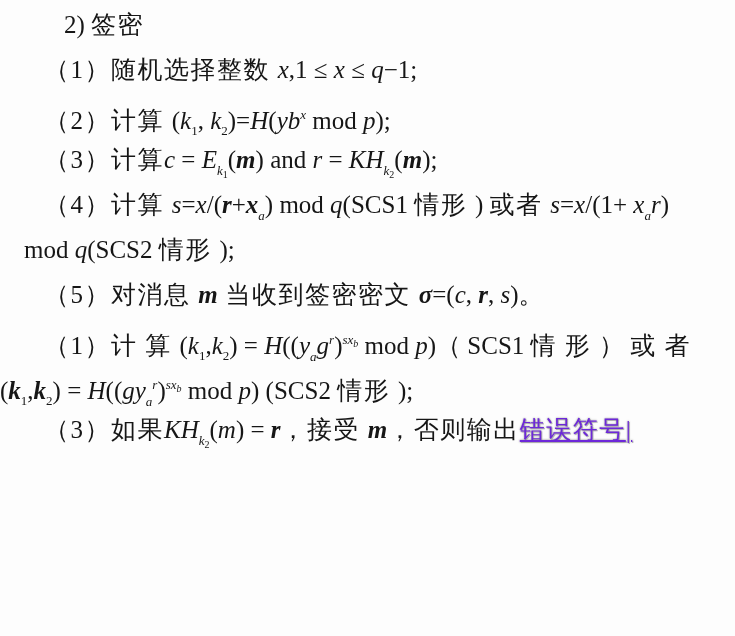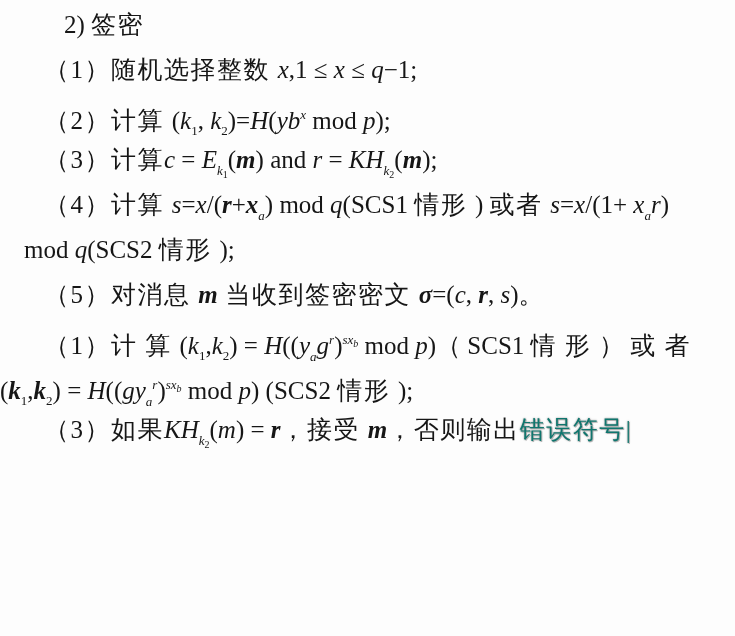--- a/index.html
+++ b/index.html
@@ -17,21 +17,21 @@
     white-space:pre; overflow:visible;
   }
   
   .ind-head  { padding-left:64px; }  
   .ind-text  { padding-left:60px; }  
   .ind-para  { padding-left:44px; }  
   .ind-wrap  { padding-left:12px;margin-left:12px; }  
   .ind-wrap0 {  }  
   
   .s-cn  { letter-spacing:1.5px; }
-  .s-cnf { letter-spacing:1.5px; color:#0f766e; text-shadow:0 0 2px #8a8a8a, 1px 1px 0 #bdbdbd; }
+  .s-cnf { letter-spacing:1.5px; color:#6d28d9; text-shadow:0 0 2px #8a8a8a, 1px 1px 0 #bdbdbd;text-decoration:underline; }
   .s-rm  { }
   .s-it  { font-style:italic; }
   .s-bi  { font-style:italic; font-weight:bold; }
   .s-sub  { font-size:13px; vertical-align:-6px; }
   .s-subi { font-size:13px; vertical-align:-7px; font-style:italic; }
   .s-ss   { font-size:10px; vertical-align:-10px; }
   .s-supi { font-size:13px; vertical-align:10px; font-style:italic; }
   .s-sups { font-size:10px; vertical-align:7px;  font-style:italic; }
 </style>
 </head>

